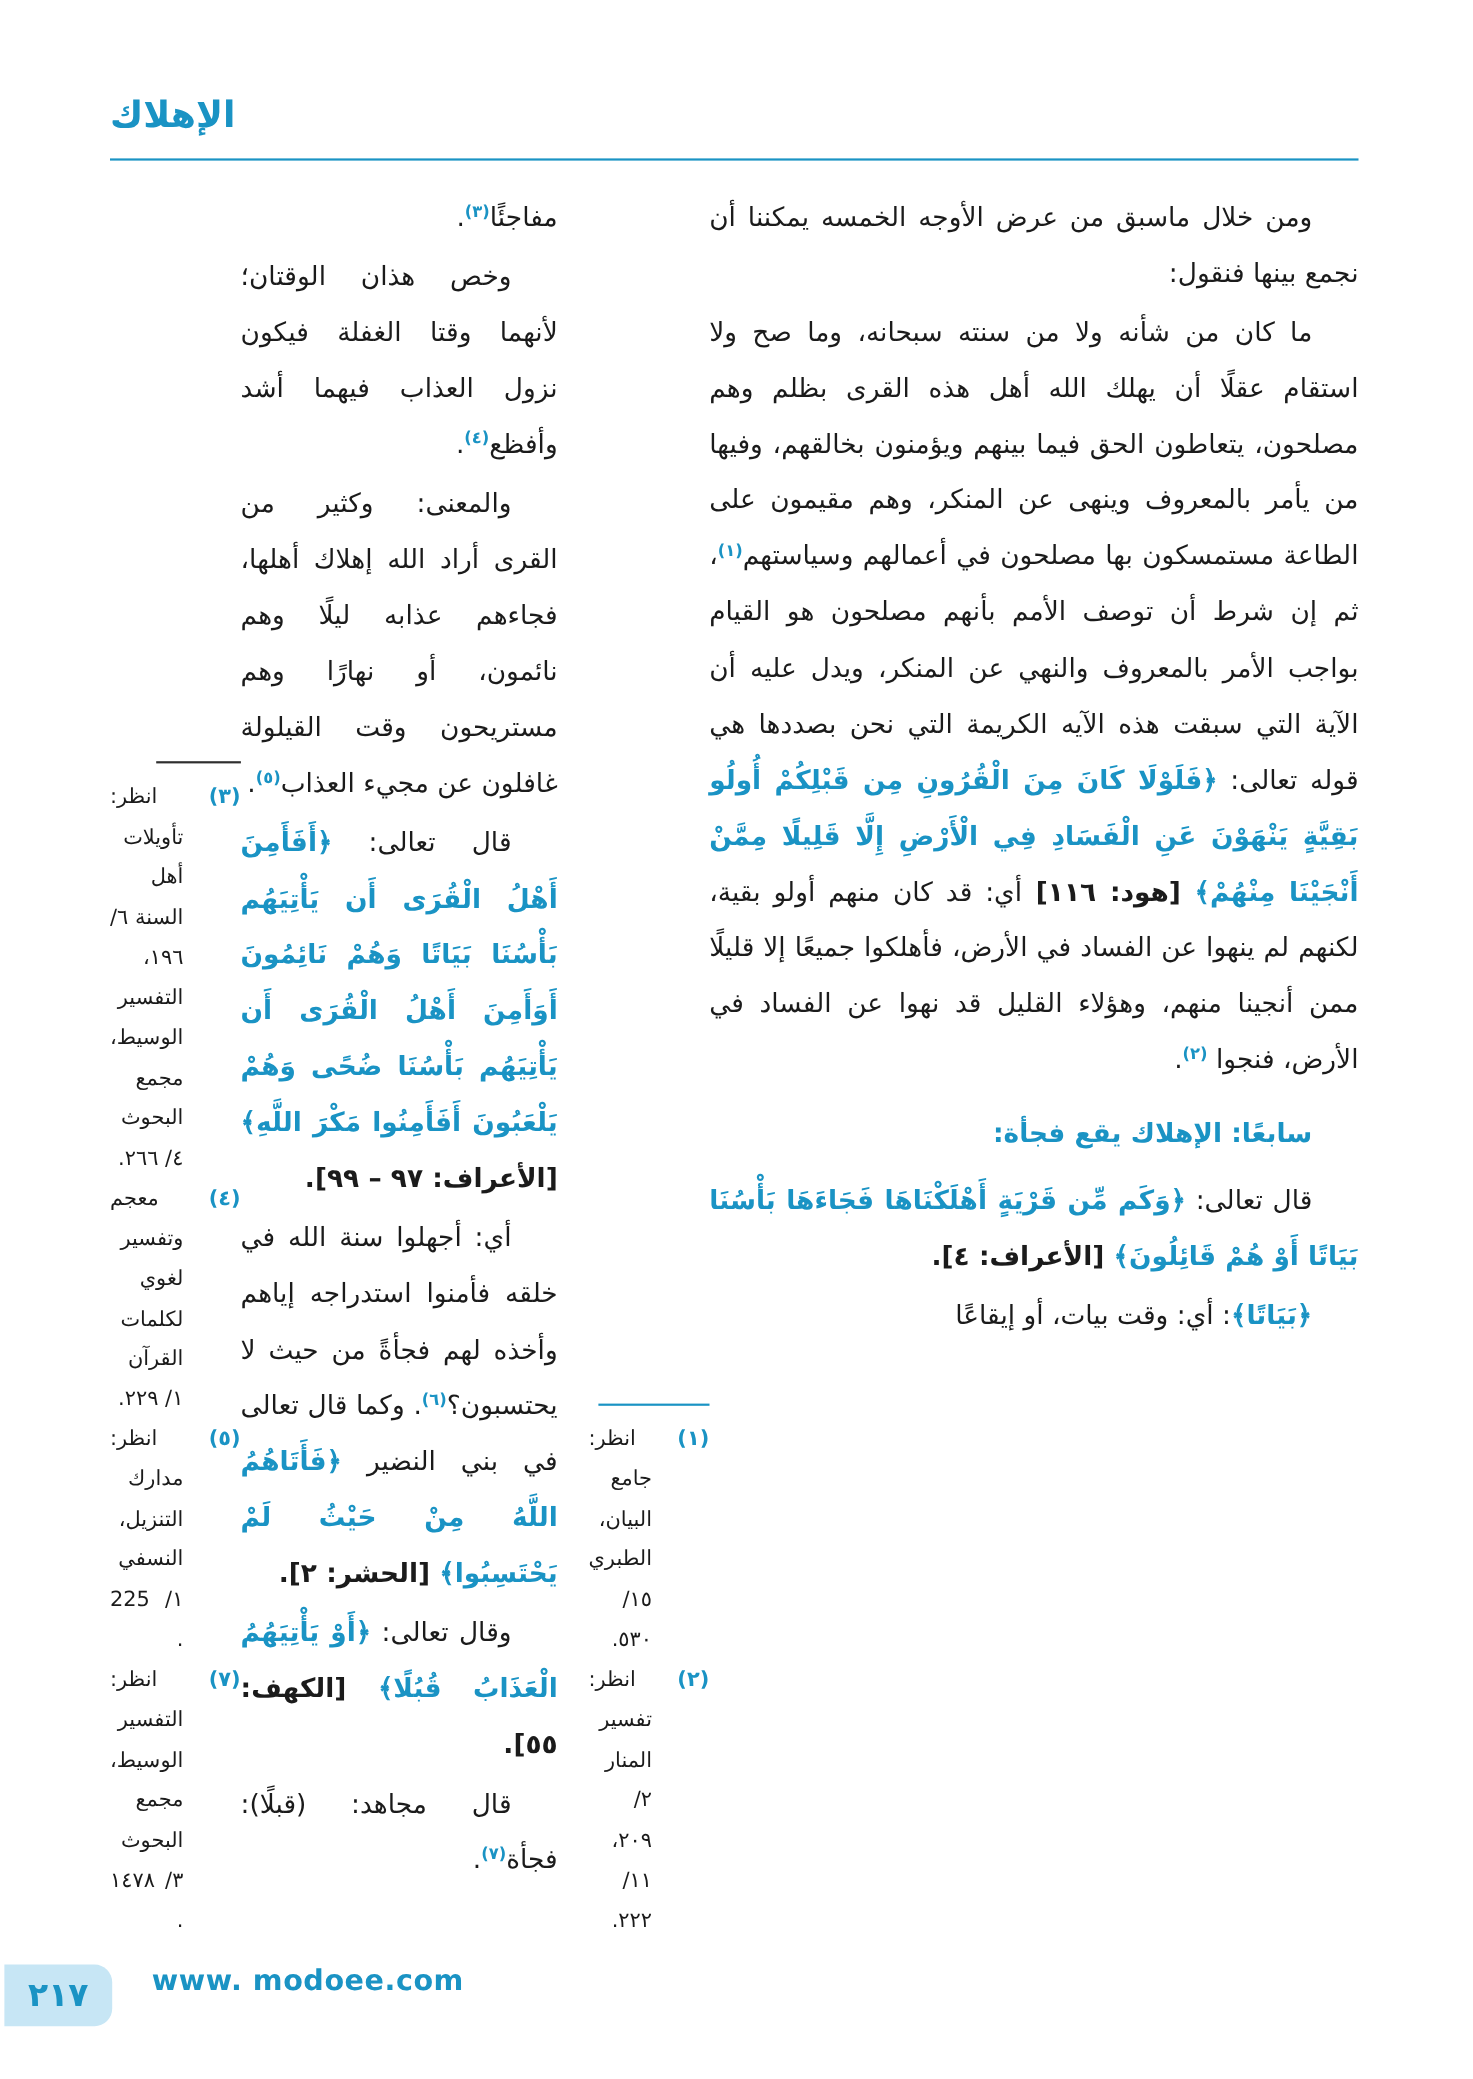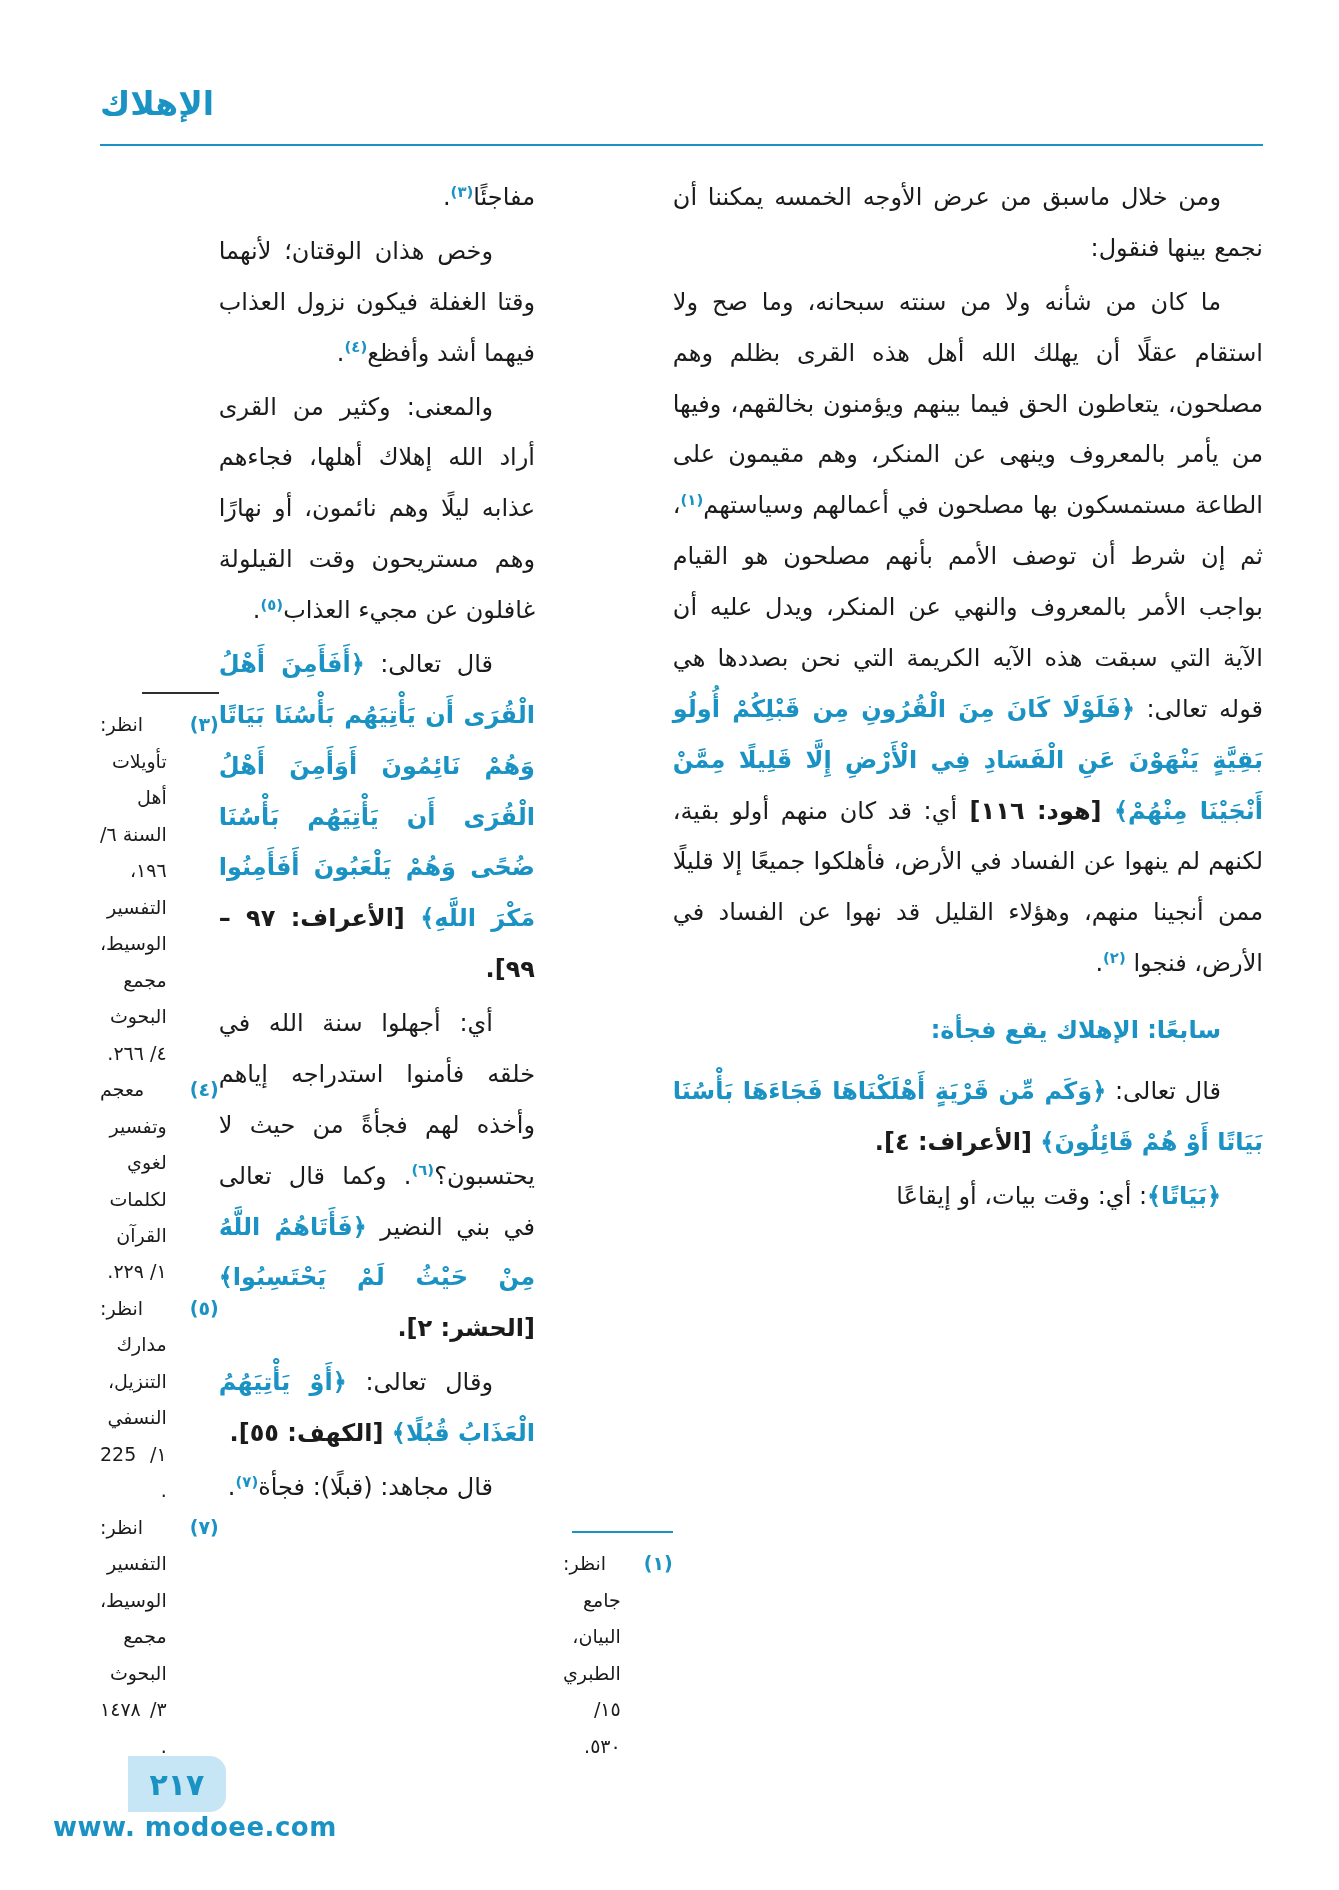--- a/index.html
+++ b/index.html
@@ -7,21 +7,21 @@
 
   .page {
     position: relative;
     width: 1339px;
     height: 1890px;
     margin: 0 auto;
     background: #ffffff;
     direction: rtl;
     font-family: "DejaVu Sans", "Liberation Sans", sans-serif;
     color: var(--text, #1b1b1b);
-    padding: 84px 76px 0 100px;
+    padding: 84px 104px 0 100px;
     overflow: hidden;
   }
 
   
   .header {
     text-align: left;
     border-bottom: 2.5px solid var(--accent);
     padding-bottom: 10px;
     height: 62px;
   }
@@ -84,26 +84,25 @@
     line-height: 1.92;
     text-align: justify;
     padding-right: 52px;
     text-indent: -52px;
   }
   .fn-num { color: var(--accent); font-weight: bold; }
 
   
   .footer {
     position: absolute;
-    left: 17px;
+    left: 4px;
     bottom: 48px;
     display: flex;
-    align-items: center;
+    align-items: flex-start;
     direction: ltr;
-    flex-direction: column;
   }
   .page-badge {
     background: var(--badge-bg, #c7e6f5);
     color: var(--accent);
     font-weight: bold;
     font-size: 30px;
     height: 56px;
     min-width: 98px;
     display: flex;
     align-items: center;
@@ -135,20 +134,21 @@
           <p class="para"><span class="t-normal">ومن خلال ماسبق من عرض الأوجه الخمسه يمكننا أن نجمع بينها فنقول:</span></p>
           <p class="para"><span class="t-normal">ما كان من شأنه ولا من سنته سبحانه، وما صح ولا استقام عقلًا أن يهلك الله أهل هذه القرى بظلم وهم مصلحون، يتعاطون الحق فيما بينهم ويؤمنون بخالقهم، وفيها من يأمر بالمعروف وينهى عن المنكر، وهم مقيمون على الطاعة مستمسكون بها مصلحون في أعمالهم وسياستهم</span><span class="t-fn">(١)</span><span class="t-normal">، ثم إن شرط أن توصف الأمم بأنهم مصلحون هو القيام بواجب الأمر بالمعروف والنهي عن المنكر، ويدل عليه أن الآية التي سبقت هذه الآيه الكريمة التي نحن بصددها هي قوله تعالى: </span><span class="t-verse">﴿فَلَوْلَا كَانَ مِنَ الْقُرُونِ مِن قَبْلِكُمْ أُولُو بَقِيَّةٍ يَنْهَوْنَ عَنِ الْفَسَادِ فِي الْأَرْضِ إِلَّا قَلِيلًا مِمَّنْ أَنْجَيْنَا مِنْهُمْ﴾</span><span class="t-ref"> [هود: ١١٦] </span><span class="t-normal">أي: قد كان منهم أولو بقية، لكنهم لم ينهوا عن الفساد في الأرض، فأهلكوا جميعًا إلا قليلًا ممن أنجينا منهم، وهؤلاء القليل قد نهوا عن الفساد في الأرض، فنجوا </span><span class="t-fn">(٢)</span><span class="t-normal">.</span></p>
           <p class="para p-heading"><span class="t-heading">سابعًا: الإهلاك يقع فجأة:</span></p>
           <p class="para"><span class="t-normal">قال تعالى: </span><span class="t-verse">﴿وَكَم مِّن قَرْيَةٍ أَهْلَكْنَاهَا فَجَاءَهَا بَأْسُنَا بَيَاتًا أَوْ هُمْ قَائِلُونَ﴾</span><span class="t-ref"> [الأعراف: ٤].</span></p>
           <p class="para"><span class="t-verse">﴿بَيَاتًا﴾</span><span class="t-normal">: أي: وقت بيات، أو إيقاعًا</span></p>
         </div>
       <div class="footnotes">
         <div class="fn-rule"></div>
         <div>
             <p class="footnote"><span class="fn-num">(١)</span><span class="fn-text"> انظر: جامع البيان، الطبري ١٥/ ٥٣٠.</span></p>
+            <p class="footnote"><span class="fn-num">(٢)</span><span class="fn-text"> انظر: تفسير المنار ٢/ ٢٠٩، ١١/ ٢٢٢.</span></p>
           </div>
       </div>
     </div>
 
     <div class="col col-left">
       <div>
           <p class="para no-indent"><span class="t-normal">مفاجئًا</span><span class="t-fn">(٣)</span><span class="t-normal">.</span></p>
           <p class="para"><span class="t-normal">وخص هذان الوقتان؛ لأنهما وقتا الغفلة فيكون نزول العذاب فيهما أشد وأفظع</span><span class="t-fn">(٤)</span><span class="t-normal">.</span></p>
           <p class="para"><span class="t-normal">والمعنى: وكثير من القرى أراد الله إهلاك أهلها، فجاءهم عذابه ليلًا وهم نائمون، أو نهارًا وهم مستريحون وقت القيلولة غافلون عن مجيء العذاب</span><span class="t-fn">(٥)</span><span class="t-normal">.</span></p>
           <p class="para"><span class="t-normal">قال تعالى: </span><span class="t-verse">﴿أَفَأَمِنَ أَهْلُ الْقُرَى أَن يَأْتِيَهُم بَأْسُنَا بَيَاتًا وَهُمْ نَائِمُونَ أَوَأَمِنَ أَهْلُ الْقُرَى أَن يَأْتِيَهُم بَأْسُنَا ضُحًى وَهُمْ يَلْعَبُونَ أَفَأَمِنُوا مَكْرَ اللَّهِ﴾</span><span class="t-ref"> [الأعراف: ٩٧ – ٩٩].</span></p>

